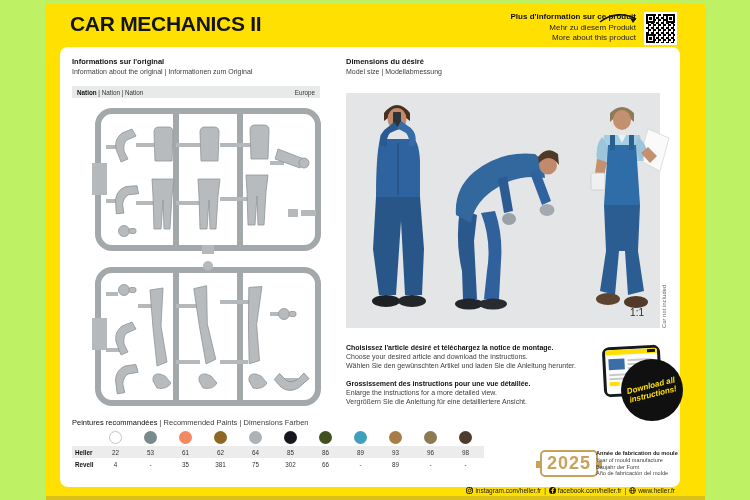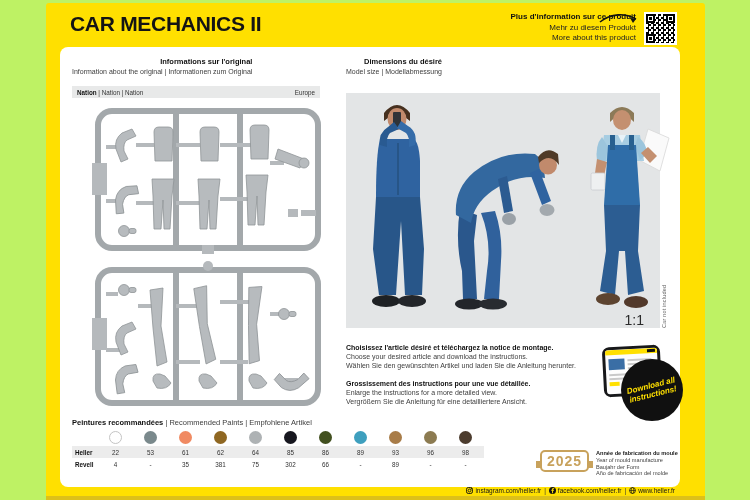--- a/index.html
+++ b/index.html
@@ -17,34 +17,34 @@
   .hdr-arrow{position:absolute;left:598px;top:11px;}
   .qr{position:absolute;left:644px;top:12px;width:33px;height:33px;background:#fff;padding:2px;box-sizing:border-box;}
   .qr-inner{position:relative;width:100%;height:100%;
      background-image:conic-gradient(#000 25%,transparent 0 50%,#000 0 75%,transparent 0);
      background-size:5px 5px;}
   .finder{position:absolute;width:9px;height:9px;border:2px solid #000;background:#fff;box-sizing:border-box;}
   .finder::after{content:"";position:absolute;left:1px;top:1px;width:3px;height:3px;background:#000;}
   .f-tl{left:0;top:0}.f-tr{right:0;top:0}.f-bl{left:0;bottom:0}
 
   
-  .sec-h{position:absolute;line-height:9.5px;text-align:right;}
+  .sec-h{position:absolute;line-height:9.5px;}
   .sec-h .b{font-size:7.5px;font-weight:700;color:#111;}
   .sec-h .s{font-size:7px;color:#3d3d3d;}
   .nation-bar{position:absolute;left:72px;top:86px;width:248px;height:12px;background:#e8e9e9;
      display:flex;justify-content:space-between;align-items:center;padding:0 5px;box-sizing:border-box;font-size:6.3px;color:#333;}
   .nation-bar .b{font-weight:700;color:#111;}
 
   
   .sprue{position:absolute;}
 
   
   .photo{position:absolute;left:346px;top:93px;width:314px;height:235px;background:#e3e5e6;}
   .fig{position:absolute;}
-  .scale{position:absolute;right:16px;bottom:0;font-size:14px;color:#2b2b2b;}
+  .scale{position:absolute;right:16px;bottom:10px;font-size:10px;color:#2b2b2b;}
   .car-note{position:absolute;left:661px;top:243px;height:85px;writing-mode:vertical-rl;transform:rotate(180deg);
      font-size:5.5px;color:#666;letter-spacing:0.2px;}
 
   
   .dl{position:absolute;left:346px;top:343px;width:250px;line-height:9px;}
   .dl .b{font-size:7px;font-weight:700;color:#111;}
   .dl .r{font-size:7px;color:#3d3d3d;}
   .dl .gap{height:9px;}
   .tablet{position:absolute;left:603px;top:346px;width:58px;height:50px;background:#17181a;border-radius:7px;
      padding:3px;box-sizing:border-box;transform:rotate(-3deg);}
@@ -54,34 +54,34 @@
   .tthumb{position:absolute;left:3px;top:9px;width:16px;height:11px;background:#3a6ea5;}
   .tline{position:absolute;height:2px;background:#c9c9c9;}
   .tbtn{position:absolute;left:3px;top:32px;width:10px;height:4px;background:#FFE000;}
   .badge{position:absolute;left:621px;top:359px;width:62px;height:62px;border-radius:50%;background:#101010;
      display:flex;align-items:center;justify-content:center;}
   .badge span{display:block;width:50px;transform:rotate(-14deg);color:#FFE000;font-size:8px;font-weight:800;
      font-style:italic;text-align:center;line-height:9px;}
 
   
   .paints-h{position:absolute;left:72px;top:418px;font-size:7.5px;color:#3d3d3d;}
-  .paints-h .b{font-weight:700;color:#111;margin-top:9px;}
+  .paints-h .b{font-weight:400;color:#111;margin-top:9px;}
   .paint-table{position:absolute;left:72px;top:429px;}
   .prow{display:flex;align-items:center;}
   .prow .lbl{width:26px;font-size:6.3px;font-weight:700;color:#111;padding-left:3px;box-sizing:border-box;}
   .prow .cell{width:35px;display:flex;justify-content:center;align-items:center;font-size:6.3px;color:#333;}
   .row-sw{height:17px;}
   .row-he{height:12px;background:#ececec;width:412px;}
   .row-re{height:12px;width:412px;}
   .dot{width:13px;height:13px;border-radius:50%;display:block;}
   .dot.outlined{border:1px solid #c4c4c4;box-sizing:border-box;}
 
   
   .mould-logo{position:absolute;left:540px;top:450px;border:2px solid #c8a25c;border-radius:5px;
-     padding:1px 5px;color:#c8a25c;font-size:14px;font-weight:800;letter-spacing:1px;background:#fff;}
+     padding:1px 5px;color:#c8a25c;font-size:18px;font-weight:800;letter-spacing:1px;background:#fff;}
   .mould-logo::before,.mould-logo::after{content:"";position:absolute;top:9px;width:5px;height:7px;background:#c8a25c;}
   .mould-logo::before{left:-6px;}.mould-logo::after{right:-6px;}
   .mould-txt{position:absolute;left:596px;top:450px;width:92px;line-height:6.8px;}
   .mould-txt .b{font-size:5.6px;font-weight:700;color:#222;}
   .mould-txt .r{font-size:5.6px;color:#444;}
 
   
   .footer{position:absolute;left:360px;top:487px;width:315px;text-align:right;font-size:6.5px;color:#161616;}
   .footer .sep{margin:0 3px;color:#333;}
   .footer svg{vertical-align:-1px;margin-right:2px;}
@@ -281,21 +281,21 @@
       <div class="tline" style="left:3px;top:24px;width:40px;"></div>
       <div class="tline" style="left:3px;top:28px;width:34px;"></div>
       <div class="tbtn"></div>
     </div>
   </div>
   <div class="badge">
     <span>Download all instructions!</span>
   </div>
 
   <div class="paints-h">
-    <span class="b">Peintures recommandées</span><span> | Recommended Paints | Empfohlene Artikel</span>
+    <span class="b">Peintures recommandées</span><span> | Recommended Paints | Dimensions Farben</span>
   </div>
   <div class="paint-table">
     <div class="prow row-sw">
       <div class="lbl"></div>
     <div class="cell">
           <span class="dot outlined" style="background: rgb(255, 255, 255);"></span>
         </div>
         <div class="cell">
           <span class="dot" style="background: rgb(122, 137, 140);"></span>
         </div>

